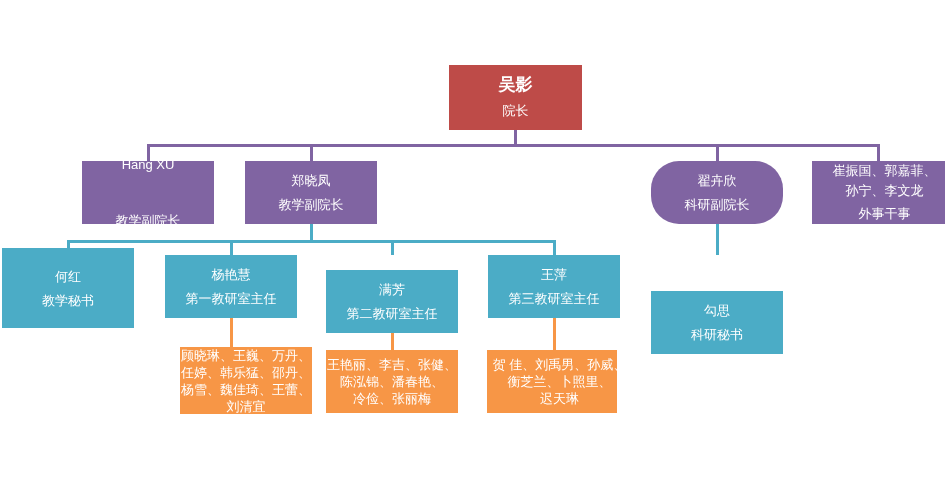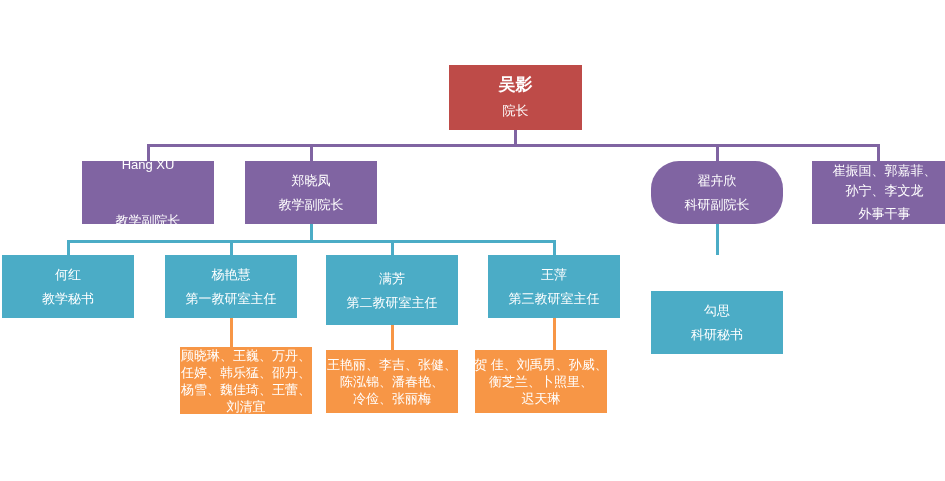--- a/index.html
+++ b/index.html
@@ -24,28 +24,28 @@
   .conn-members { background:#F79646; }
 
   
   #n-root     { left:449px; top:65px;  width:133px; height:65px; }
   #n-root .name { font-size:17px; font-weight:bold; margin-bottom:9px; }
   #n-advisor  { left:82px;  top:161px; width:132px; height:63px;gap:32px; }
   #n-teachvd  { left:245px; top:161px; width:132px; height:63px; }
   #n-resvd    { left:651px; top:161px; width:132px; height:63px;border-radius:28px; }
   #n-foreign  { left:812px; top:161px; width:145px; height:63px; }
   #n-foreign .names { line-height:16px; margin-bottom:4px; }
-  #n-teachsec { left:2px;   top:255px; width:132px; height:63px; }
+  #n-teachsec { left:2px;   top:248px; width:132px; height:80px; }
   #n-office1  { left:165px; top:255px; width:132px; height:63px; }
-  #n-office2  { left:326px; top:255px; width:132px; height:70px; }
+  #n-office2  { left:326px; top:270px; width:132px; height:63px; }
   #n-office3  { left:488px; top:255px; width:132px; height:63px; }
   #n-ressec   { left:651px; top:255px; width:132px; height:63px;margin-top:36px; }
   #n-members1 { left:164px; top:347px; width:132px; height:67px;margin-left:16px; }
   #n-members2 { left:326px; top:350px; width:132px; height:63px; }
-  #n-members3 { left:475px; top:350px; width:132px; height:63px; }
+  #n-members3 { left:487px; top:350px; width:115px; height:63px;padding-left:15px; }
 
   
   #c-root-feed { left:514px; top:130px; width:3px; height:14px; }
   #c-l2-h      { left:147px; top:144px; width:733px; height:3px; }
   #c-l2-d1     { left:147px; top:144px; width:3px; height:17px; }
   #c-l2-d2     { left:310px; top:144px; width:3px; height:17px; }
   #c-l2-d3     { left:716px; top:144px; width:3px; height:17px; }
   #c-l2-d4     { left:877px; top:144px; width:3px; height:17px; }
   
   #c-teach-feed { left:310px; top:224px; width:3px; height:16px; }

